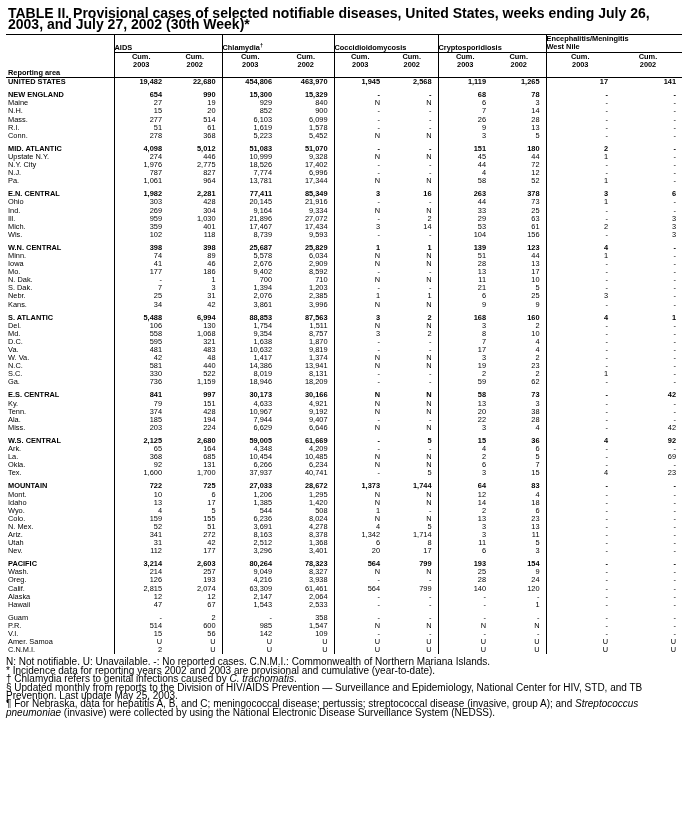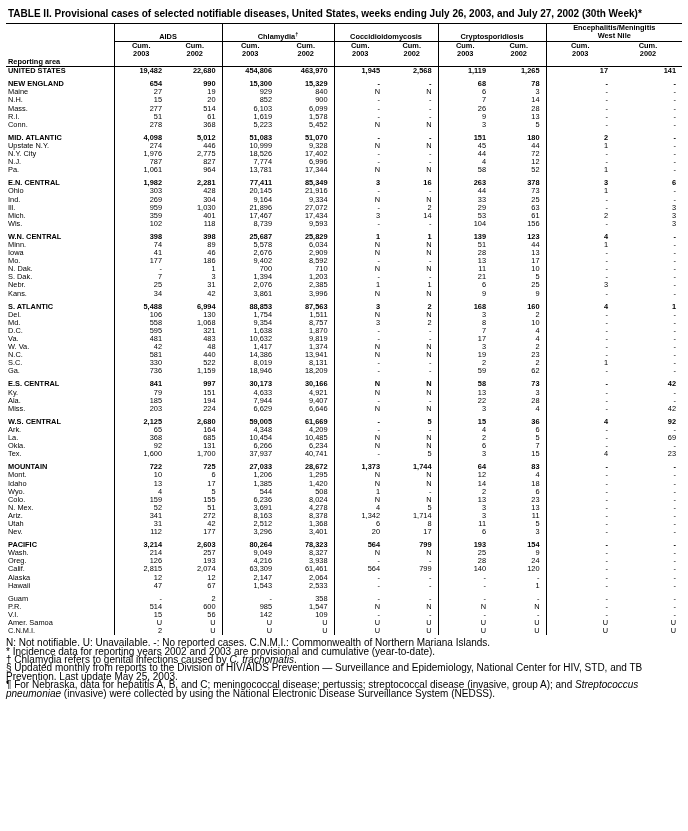--- a/index.html
+++ b/index.html
@@ -4,28 +4,28 @@
 <style>
   html,body{margin:0;padding:0;background:#ffffff;}
   body{
     width:688px;
     font-family:"Liberation Sans", sans-serif;
     color:#000000;
     -webkit-font-smoothing:none;
   }
   .page{width:688px;min-height:831px;box-sizing:border-box;padding:8px 6px 4px 6px;}
   .title{
-    font-size:10px;font-weight:bold;line-height:11px;margin:0 0 4px 2px;
+    font-size:14px;font-weight:bold;line-height:11px;margin:0 0 4px 2px;
   }
   table.main{
     border-collapse:collapse;width:676px;margin:0 auto;
     font-size:7.4px;line-height:8.1px;
   }
   table.main td, table.main th{padding:0;vertical-align:bottom;}
-  .hdr-top td{font-weight:bold;text-align:center;}
+  .hdr-top td{font-weight:bold;text-align:left;}
   .hdr-sub td{font-weight:bold;text-align:center;}
   .rule-top{border-top:1.2px solid #000;}
   .rule-bot{border-bottom:1.2px solid #000;}
   .grpline{border-bottom:0.8px solid #000;}
   .vline{border-left:0.8px solid #000;}
   .area{text-align:left;padding-left:2px !important;white-space:nowrap;}
   .num{text-align:right;padding-right:6px !important;white-space:nowrap;}
   .reporting-label{font-weight:bold;text-align:left;padding-left:2px !important;}
   .grp-row td{font-weight:bold;}
   .spacer td{height:5px;line-height:5px;font-size:1px;}
@@ -653,20 +653,33 @@
           <td class="num vline">4,633</td>
           <td class="num">4,921</td>
           <td class="num vline">N</td>
           <td class="num">N</td>
           <td class="num vline">13</td>
           <td class="num">3</td>
           <td class="num vline">-</td>
           <td class="num">-</td>
         </tr>
         <tr>
+          <td class="area">Tenn.</td>
+          <td class="num vline">374</td>
+          <td class="num">428</td>
+          <td class="num vline">10,967</td>
+          <td class="num">9,192</td>
+          <td class="num vline">N</td>
+          <td class="num">N</td>
+          <td class="num vline">20</td>
+          <td class="num">38</td>
+          <td class="num vline">-</td>
+          <td class="num">-</td>
+        </tr>
+        <tr>
           <td class="area">Ala.</td>
           <td class="num vline">185</td>
           <td class="num">194</td>
           <td class="num vline">7,944</td>
           <td class="num">9,407</td>
           <td class="num vline">-</td>
           <td class="num">-</td>
           <td class="num vline">22</td>
           <td class="num">28</td>
           <td class="num vline">-</td>

